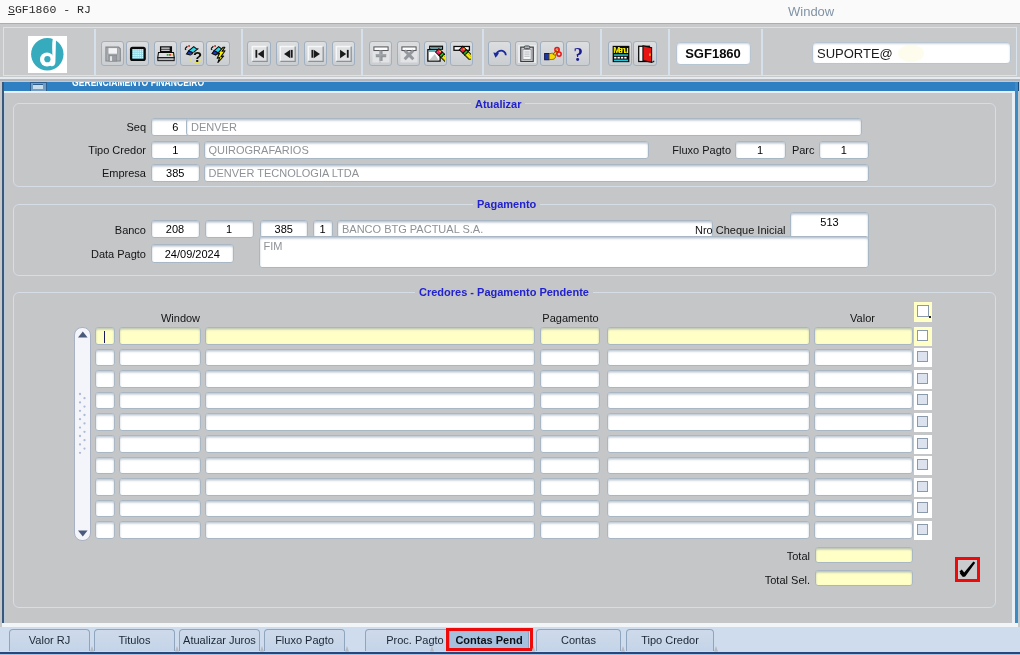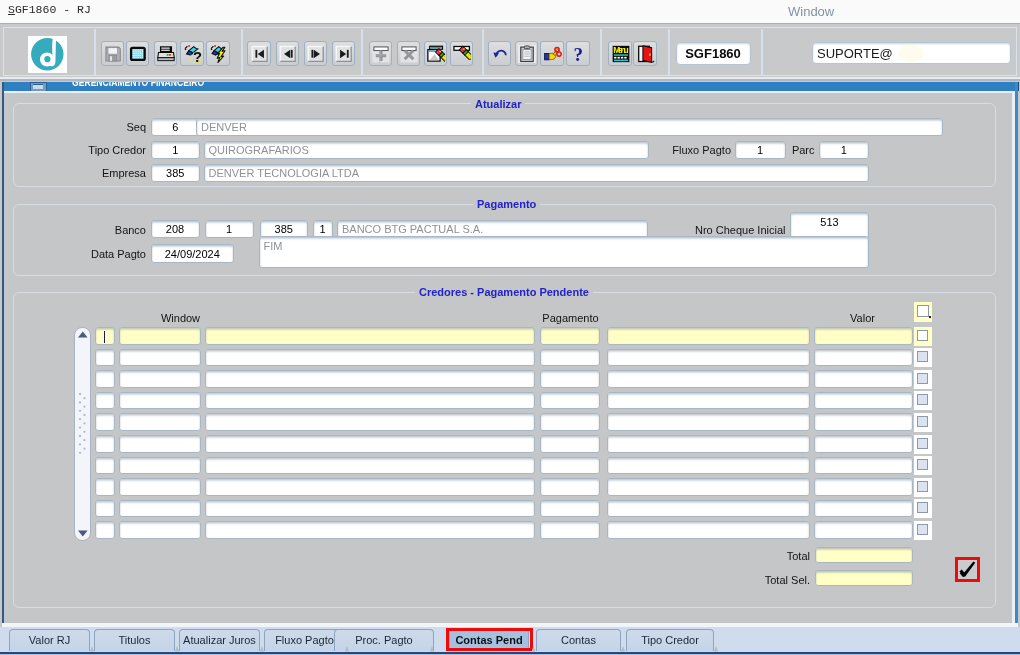--- a/index.html
+++ b/index.html
@@ -307,21 +307,21 @@
 <div class="gtitle" style="left:471px;top:97.5px">Atualizar</div>
 <div class="grp" style="left:13px;top:203.5px;width:983px;height:72px"></div>
 <div class="gtitle" style="left:473px;top:197.5px">Pagamento</div>
 <div class="grp" style="left:13px;top:292px;width:983px;height:316px"></div>
 <div class="gtitle" style="left:415px;top:286px">Credores - Pagamento Pendente</div>
 
 <div class="lbl" style="left:40px;top:121px;width:106px">Seq</div>
 <div class="fld ctr" style="left:150.5px;top:117.5px;width:49.5px;height:18.5px">
     <span>6</span>
   </div>
-<div class="fld grey" style="left:196px;top:117.5px;width:747px;height:18.5px">
+<div class="fld grey" style="left:186px;top:117.5px;width:676px;height:18.5px">
     <span>DENVER</span>
   </div>
 
 <div class="lbl" style="left:40px;top:144px;width:106px">Tipo Credor</div>
 <div class="fld ctr" style="left:150.5px;top:140.5px;width:49.5px;height:18.5px">
     <span>1</span>
   </div>
 <div class="fld grey" style="left:203.5px;top:140.5px;width:445px;height:18.5px">
     <span>QUIROGRAFARIOS</span>
   </div>
@@ -348,21 +348,21 @@
   </div>
 <div class="fld ctr" style="left:204.5px;top:219.5px;width:49px;height:18.5px">
     <span>1</span>
   </div>
 <div class="fld ctr" style="left:260px;top:219.5px;width:47.5px;height:18.5px">
     <span>385</span>
   </div>
 <div class="fld ctr" style="left:312.5px;top:219.5px;width:20px;height:18.5px">
     <span>1</span>
   </div>
-<div class="fld grey" style="left:337px;top:219.5px;width:311px;height:18.5px">
+<div class="fld grey" style="left:337px;top:219.5px;width:376px;height:18.5px">
     <span>BANCO BTG PACTUAL S.A.</span>
   </div>
 <div class="lbl" style="left:660px;top:223.5px;width:125.5px">Nro Cheque Inicial</div>
 <div class="fld ctr" style="left:790px;top:212px;width:79px;height:32px">
     <span>513</span>
   </div>
 
 <div class="lbl" style="left:40px;top:248px;width:106px">Data Pagto</div>
 <div class="fld ctr" style="left:150.5px;top:244px;width:83.5px;height:18.5px">
     <span>24/09/2024</span>
@@ -494,21 +494,21 @@
 <svg width="18" height="19" viewBox="0 0 18 19">
 <path d="M 1.4 11.6 L 3.8 9.4 L 6.2 12.6 L 15.4 1.4 L 17.2 2.8 L 7.4 16.2 L 5.4 16.8 Z" fill="#000"></path>
 <path d="M 1.8 13.2 L 4.6 16.8 L 7.2 16.2 L 4.4 11.4 Z" fill="#000"></path>
 </svg></div>
 
 <div class="abs" style="left:0;top:627px;width:1020px;height:24.5px;background:#CFDCEE"></div>
 <div class="tab" style="left:9px;width:81px">Valor RJ</div>
 <div class="tab" style="left:94px;width:81px">Titulos</div>
 <div class="tab" style="left:179px;width:81px">Atualizar Juros</div>
 <div class="tab" style="left:264px;width:81px">Fluxo Pagto</div>
-<div class="tab" style="left:334px;width:100px">Proc. Pagto</div>
+<div class="tab" style="left:365px;width:100px">Proc. Pagto</div>
 <div class="tab" style="left:449px;width:80px;background:#A6C1DD;color:#0E1218;font-weight:bold">Contas Pend</div>
 <div class="abs" style="left:445.5px;top:627.5px;width:87px;height:23.5px;border:3.5px solid #EE0A0A"></div>
 <div class="tab" style="left:536px;width:85px">Contas</div>
 <div class="tab" style="left:626px;width:88px">Tipo Credor</div>
 <div class="abs" style="left:90px;top:646px;width:4px;height:5.5px;background:#B4BAC0;clip-path:polygon(50% 0,100% 100%,0 100%)"></div>
 <div class="abs" style="left:175px;top:646px;width:4px;height:5.5px;background:#B4BAC0;clip-path:polygon(50% 0,100% 100%,0 100%)"></div>
 <div class="abs" style="left:260px;top:646px;width:4px;height:5.5px;background:#B4BAC0;clip-path:polygon(50% 0,100% 100%,0 100%)"></div>
 <div class="abs" style="left:345px;top:646px;width:4px;height:5.5px;background:#B4BAC0;clip-path:polygon(50% 0,100% 100%,0 100%)"></div>
 <div class="abs" style="left:430px;top:646px;width:4px;height:5.5px;background:#B4BAC0;clip-path:polygon(50% 0,100% 100%,0 100%)"></div>
 <div class="abs" style="left:531.5px;top:646px;width:4px;height:5.5px;background:#B4BAC0;clip-path:polygon(50% 0,100% 100%,0 100%)"></div>

